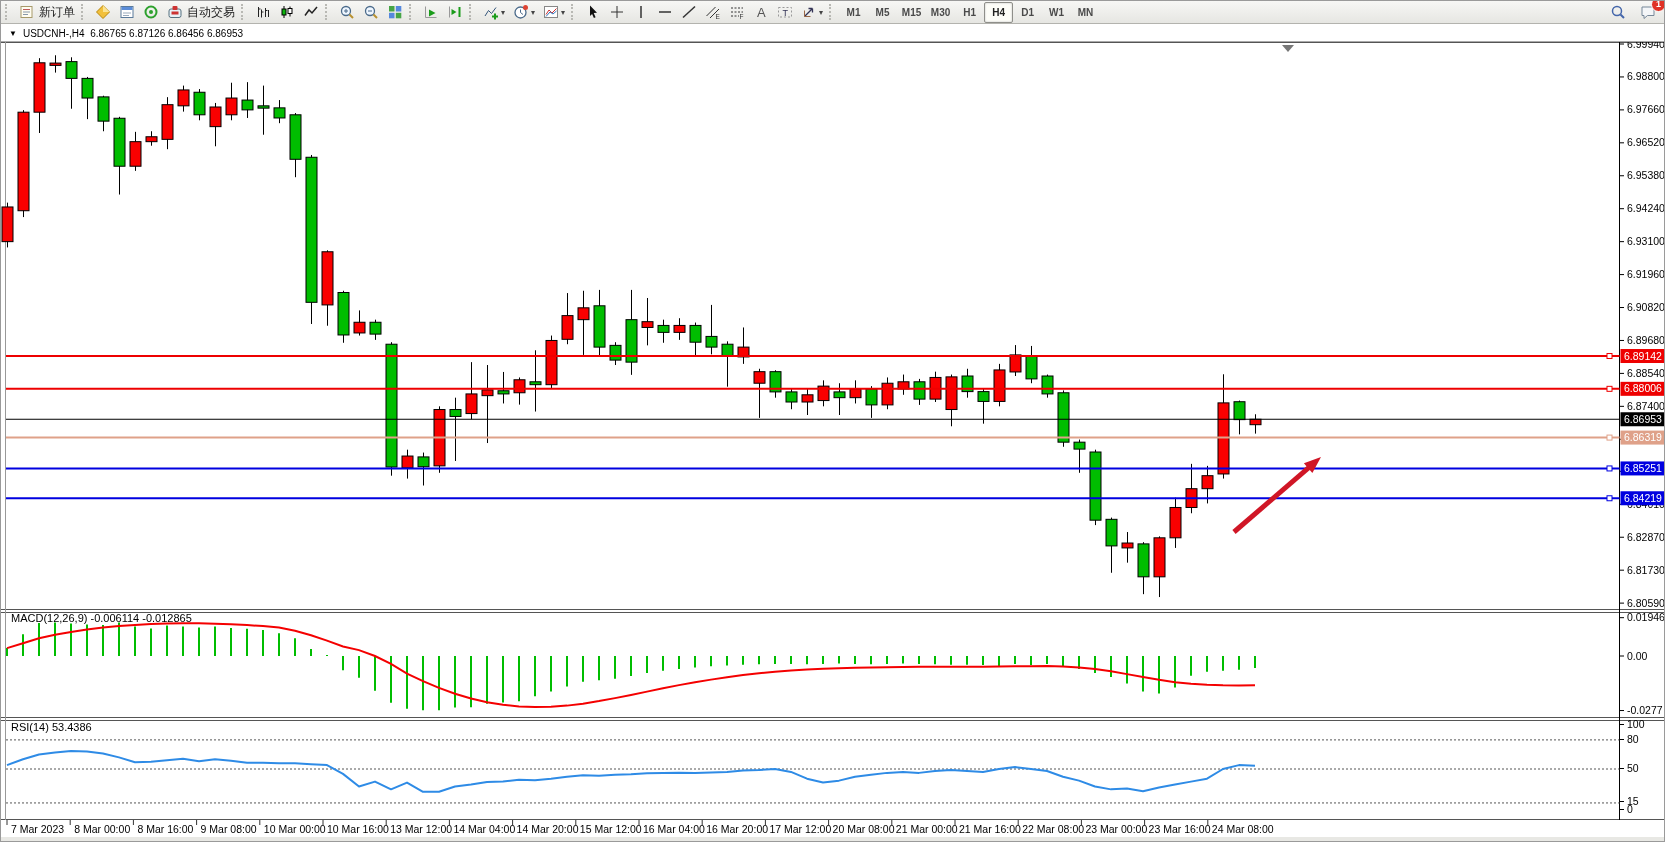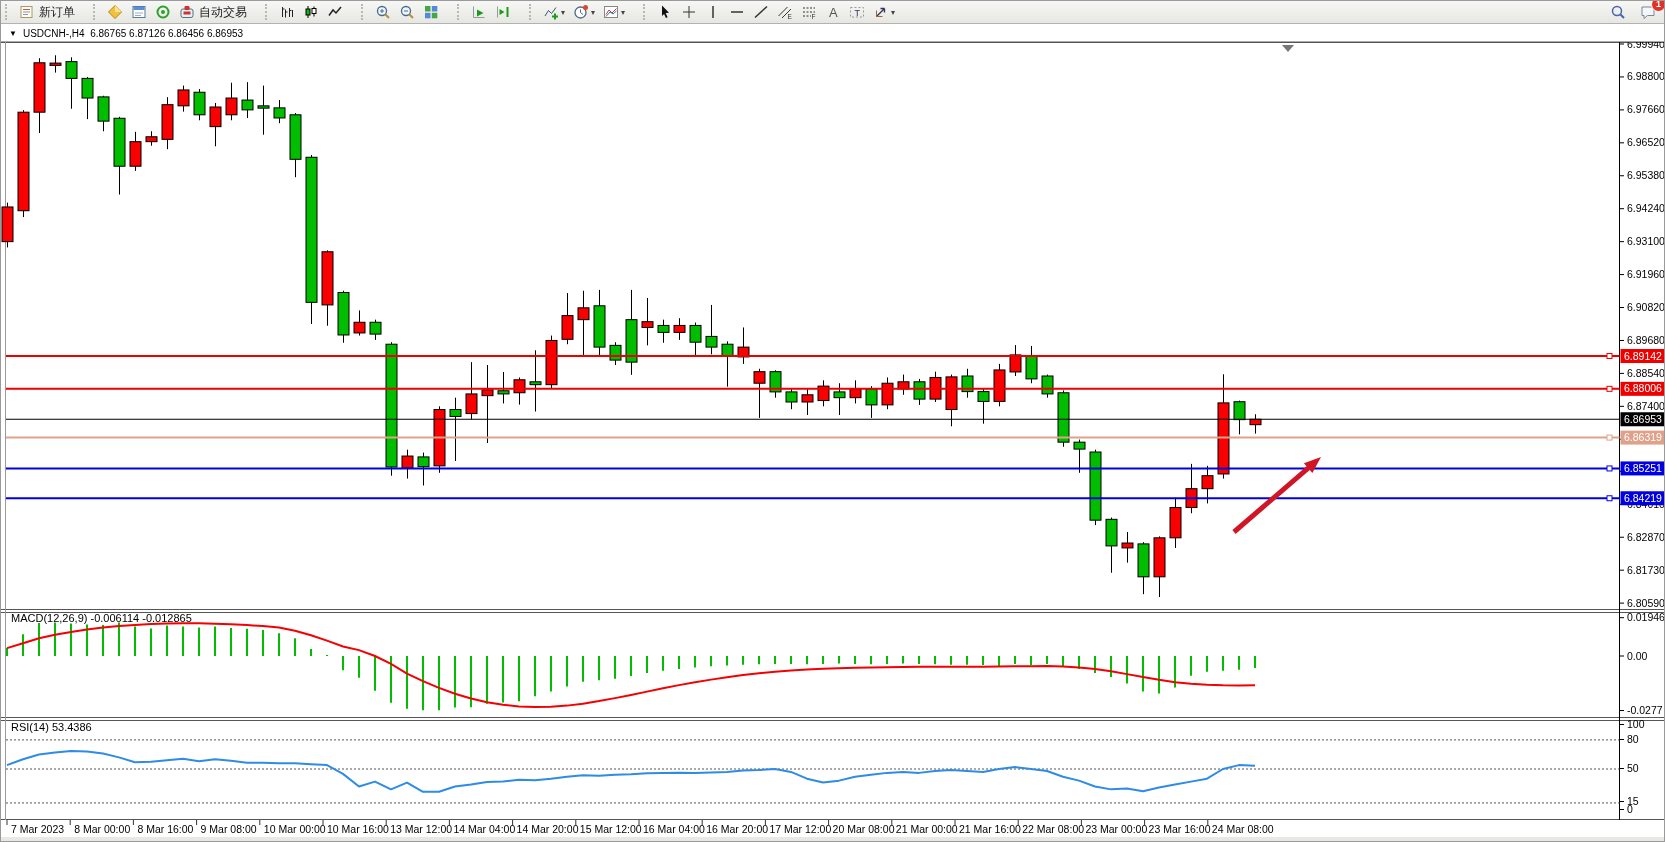--- a/index.html
+++ b/index.html
@@ -1,20 +1,20 @@
 <!DOCTYPE html>
 <html><head>
 <meta charset="utf-8">
 <style>
   html,body{margin:0;padding:0;background:#d8d8d4;font-family:"Liberation Sans",sans-serif;}
   #app{position:relative;width:1665px;height:842px;background:#fff;overflow:hidden;border:1px solid #9a9a9a;box-sizing:border-box;}
   
   #toolbar{position:absolute;left:0;top:0;width:1665px;height:23px;
     background:linear-gradient(#f7f7f5,#e6e6e2);border-bottom:1px solid #b3b3ae;
-    display:flex;align-items:center;box-sizing:border-box;padding-left:2px;gap:12px;}
+    display:flex;align-items:center;box-sizing:border-box;padding-left:2px;}
   .tb-group{display:flex;align-items:center;height:23px;}
   .tb-grip{width:4px;height:16px;border-left:2px dotted #b9b9b4;margin:0 4px 0 2px;}
   .tb-btn{display:flex;align-items:center;height:20px;padding:0 3px;border:1px solid transparent;border-radius:2px;cursor:default;}
   .tb-btn .lbl{font-size:12px;color:#222;margin-left:4px;white-space:nowrap;}
   .tb-btn svg{display:block;}
   .dd{font-size:8px;color:#444;margin-left:2px;}
   .tf-btn{width:27px;height:19px;line-height:19px;text-align:center;font-size:10px;font-weight:bold;color:#4a4a4a;border:1px solid transparent;border-radius:2px;}
   .tf-btn.active{background:#fdfdf8;border-color:#8f8f8a;box-shadow:inset 0 0 2px #bbb;color:#222;}
   #tb-right{margin-left:auto;display:flex;align-items:center;padding-right:6px;}
   #chat-badge{position:relative;margin-left:6px;}
@@ -224,20 +224,32 @@
             <text x="5.5" y="11.5" font-size="9" fill="#335">T</text>
           </svg>
         </div>
         <div class="tb-btn">
           <svg width="16" height="16" viewBox="0 0 16 16">
             <path d="M3.5 12.5l8-8M11.5 4.5h-4M11.5 4.5v4" fill="none" stroke="#335" stroke-width="1.3"></path>
             <path d="M3.5 6.5v6h6" fill="none" stroke="#996644"></path>
           </svg>
           <span class="dd">▾</span>
         </div>
+      </div>
+      <div class="tb-group">
+        <div class="tb-grip"></div>
+        <div class="tf-btn">M1</div>
+        <div class="tf-btn">M5</div>
+        <div class="tf-btn">M15</div>
+        <div class="tf-btn">M30</div>
+        <div class="tf-btn">H1</div>
+        <div class="tf-btn active">H4</div>
+        <div class="tf-btn">D1</div>
+        <div class="tf-btn">W1</div>
+        <div class="tf-btn">MN</div>
       </div>
       <div id="tb-right">
         <div class="tb-btn">
           <svg width="16" height="16" viewBox="0 0 16 16">
             <circle cx="7" cy="7" r="4.5" fill="none" stroke="#4466aa" stroke-width="1.5"></circle>
             <line x1="10.5" y1="10.5" x2="14" y2="14" stroke="#4466aa" stroke-width="2"></line>
           </svg>
         </div>
         <div class="tb-btn" id="chat-badge">
           <svg width="16" height="16" viewBox="0 0 16 16">

